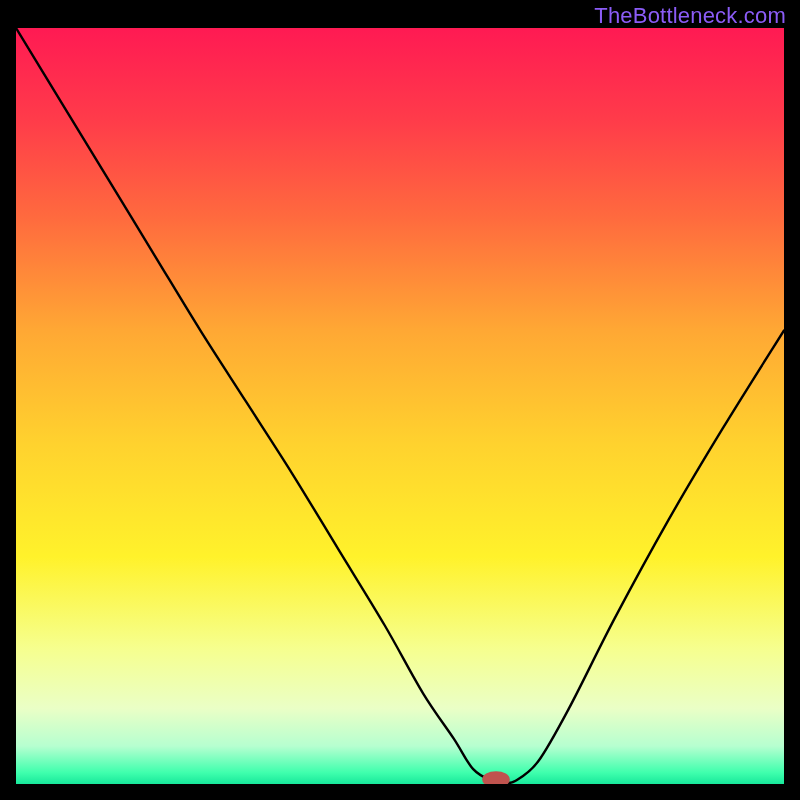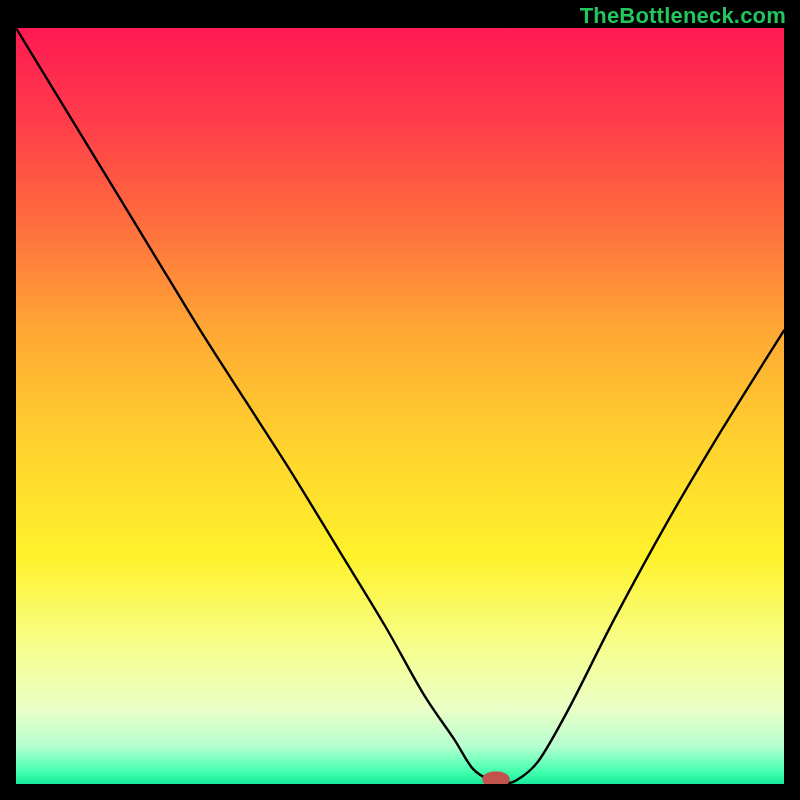--- a/index.html
+++ b/index.html
@@ -13,23 +13,23 @@
   .stage {
     position: relative;
     width: 800px;
     height: 800px;
     background: #000;
   }
   .watermark {
     position: absolute;
     top: 3px;
     right: 14px;
-    color: #22c55e;
+    color: #8b5cf6;
     font-size: 22px;
-    font-weight: 700;
+    font-weight: 400;
     letter-spacing: 0.2px;
     z-index: 20;
     user-select: none;
   }
   svg.plot {
     position: absolute;
     left: 16px;
     top: 28px;
     width: 768px;
     height: 756px;

